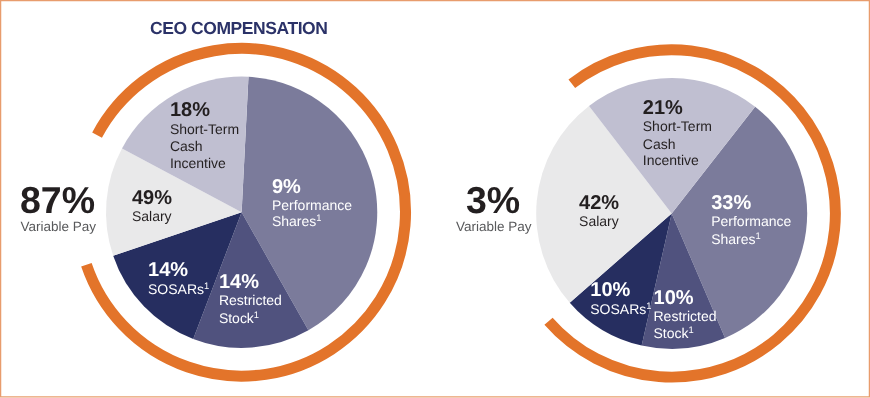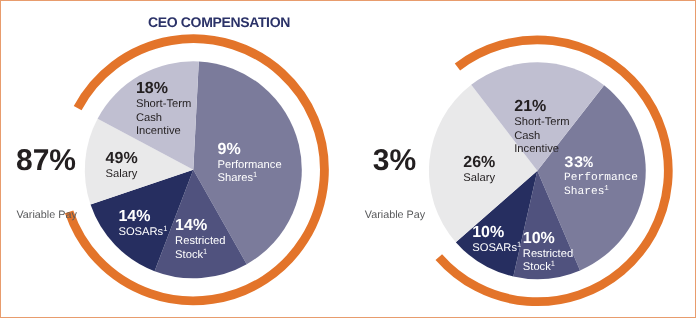--- a/index.html
+++ b/index.html
@@ -1,22 +1,22 @@
 <!DOCTYPE html>
 <html><head>
 <meta charset="utf-8">
 <style>
   html,body{margin:0;padding:0;}
   body{width:696px;height:318px;background:#ffffff;font-family:"Liberation Sans",sans-serif;overflow:hidden;-webkit-font-smoothing:antialiased;text-rendering:geometricPrecision;}
   #frame{position:absolute;left:0;top:0;width:694px;height:316px;border:1px solid #E89C6D;background:#fff;}
   #overlay{position:absolute;left:0;top:0;width:694px;height:316px;will-change:transform;}
   #canvas{position:absolute;left:-1px;top:-1px;}
-  .chart-title{position:absolute;font-size:14px;letter-spacing:-0.35px;font-weight:bold;color:#2B3268;white-space:nowrap;transform:translateX(-50%);margin-left:28px;}
+  .chart-title{position:absolute;font-size:14px;letter-spacing:-0.35px;font-weight:bold;color:#2B3268;white-space:nowrap;transform:translateX(-50%);}
   .summary-value{position:absolute;font-size:30px;font-weight:bold;color:#231F20;white-space:nowrap;transform:translateX(-50%);line-height:1;}
-  .summary-label{position:absolute;font-size:10.8px;color:#58595B;white-space:nowrap;transform:translateX(-50%);line-height:1;margin-top:33px;}
+  .summary-label{position:absolute;font-size:10.8px;color:#58595B;white-space:nowrap;transform:translateX(-50%);line-height:1;}
   .slice-label{position:absolute;text-align:left;transform:translateX(-50%);white-space:nowrap;-webkit-font-smoothing:antialiased;}
   .slice-pct{font-size:16px;font-weight:bold;line-height:18px;}
   .slice-line{font-size:11.2px;line-height:13.4px;}
   .sup{font-size:7.5px;position:relative;top:-4px;line-height:0;}
 </style>
 </head>
 <body>
 
 <div id="frame">
   <svg id="canvas" width="696" height="318">
@@ -68,38 +68,38 @@
       <div class="slice-label" style="left: 120.6px; top: 149.4px; color: rgb(35, 31, 32);">
         <div class="slice-pct">49%</div>
         <div class="slice-line">Salary</div>
       </div>
       <div class="slice-label" style="left: 162.6px; top: 79.4px; color: rgb(35, 31, 32);">
         <div class="slice-pct">18%</div>
         <div class="slice-line">Short-Term</div>
         <div class="slice-line">Cash</div>
         <div class="slice-line">Incentive</div>
       </div>
-      <div class="slice-label" style="left: 600px; top: 153.4px; color: rgb(255, 255, 255); font-family: Liberation Mono, monospace;">
+      <div class="slice-label" style="left: 600px; top: 153.4px; color: rgb(255, 255, 255);">
         <div class="slice-pct">33%</div>
         <div class="slice-line">Performance</div>
         <div class="slice-line">Shares<span class="sup">1</span></div>
       </div>
       <div class="slice-label" style="left: 547px; top: 228.8px; color: rgb(255, 255, 255);">
         <div class="slice-pct">10%</div>
         <div class="slice-line">Restricted</div>
         <div class="slice-line">Stock<span class="sup">1</span></div>
       </div>
       <div class="slice-label" style="left: 495.7px; top: 223.4px; color: rgb(255, 255, 255);">
         <div class="slice-pct">10%</div>
         <div class="slice-line">SOSARs<span class="sup">1</span></div>
       </div>
       <div class="slice-label" style="left: 478.3px; top: 152.6px; color: rgb(35, 31, 32);">
-        <div class="slice-pct">26%</div>
+        <div class="slice-pct">42%</div>
         <div class="slice-line">Salary</div>
       </div>
-      <div class="slice-label" style="left: 540.9px; top: 77.2px; color: rgb(35, 31, 32); margin-top: 20px;">
+      <div class="slice-label" style="left: 540.9px; top: 77.2px; color: rgb(35, 31, 32);">
         <div class="slice-pct">21%</div>
         <div class="slice-line">Short-Term</div>
         <div class="slice-line">Cash</div>
         <div class="slice-line">Incentive</div>
       </div>
     </div>
 </div>
 
 </body></html>

